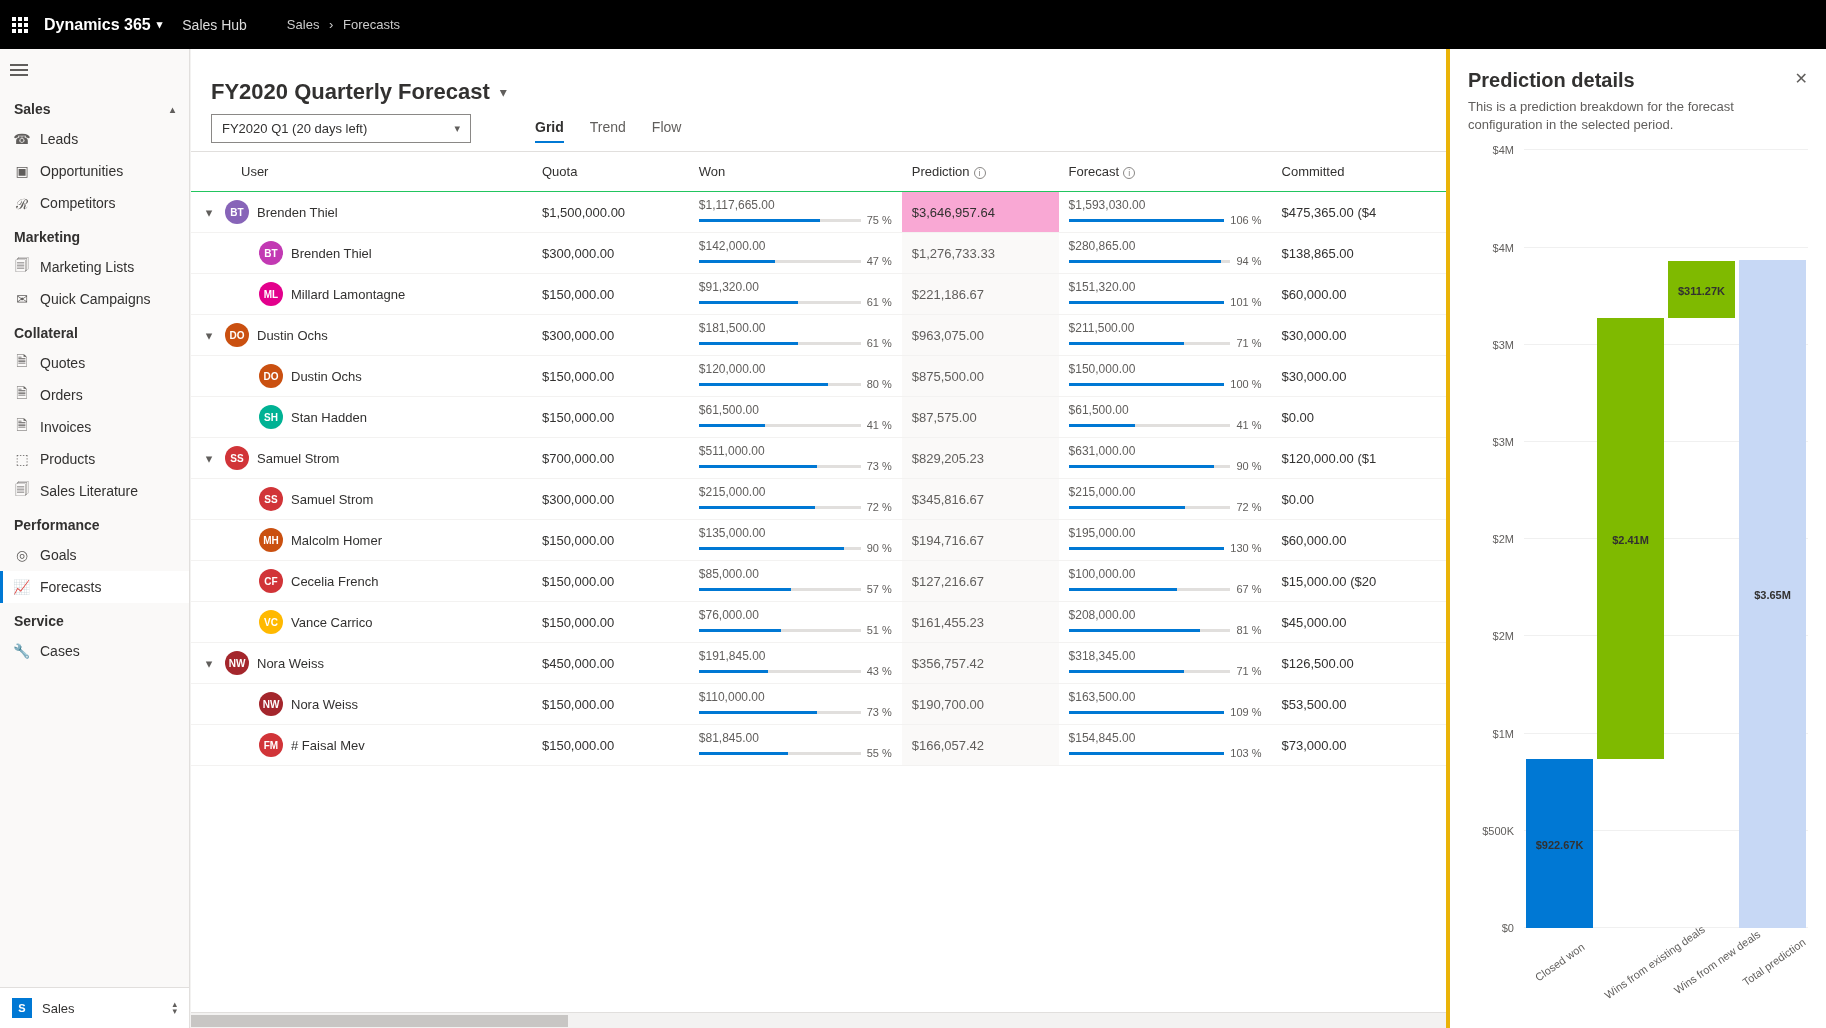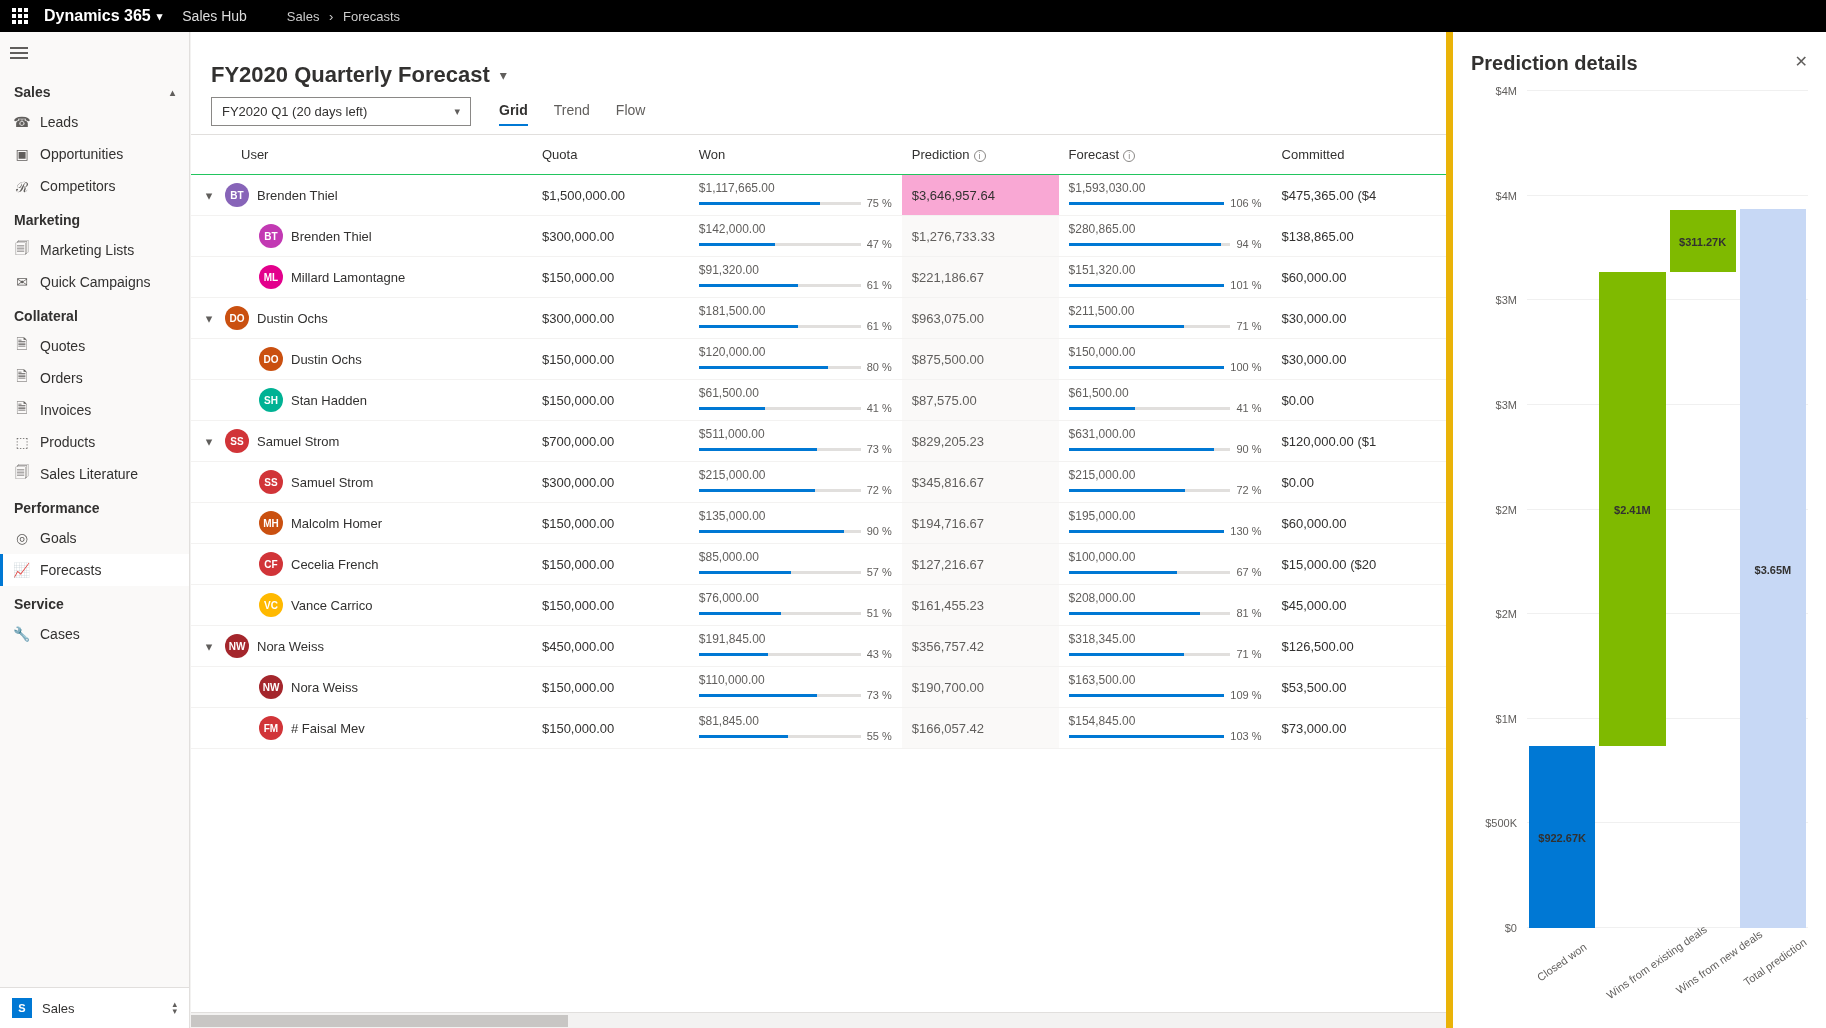--- a/index.html
+++ b/index.html
@@ -1,18 +1,18 @@
 <!DOCTYPE html>
 <html><head>
 <meta charset="utf-8">
 <style>
 * { box-sizing: border-box; margin: 0; padding: 0; }
 body { font-family: "Segoe UI", Arial, sans-serif; font-size: 13px; color: #323130; background: #fff; overflow: hidden; }
 .app { display: flex; flex-direction: column; width: 1826px; height: 1028px; }
-.topbar { height: 32px; background: #000; color: #fff; display: flex; align-items: center; padding: 0 12px; gap: 16px; }
+.topbar { height: 49px; background: #000; color: #fff; display: flex; align-items: center; padding: 0 12px; gap: 16px; }
 .topbar .waffle { display: grid; grid-template-columns: repeat(3,4px); grid-template-rows: repeat(3,4px); gap: 2px; cursor: pointer; }
 .topbar .waffle span { width: 4px; height: 4px; background: #fff; }
 .topbar .appname { font-size: 16px; font-weight: 600; display: flex; align-items: center; gap: 6px; }
 .topbar .hubname { font-size: 14px; color: #ddd; margin-left: 4px; }
 .topbar .crumbs { font-size: 13px; color: #ccc; margin-left: 24px; }
 .topbar .crumbs .sep { margin: 0 6px; }
 .body { display: flex; flex: 1; min-height: 0; }
 .sidebar { width: 190px; border-right: 1px solid #e1dfdd; background: #faf9f8; display: flex; flex-direction: column; position: relative; }
 .hamburger { padding: 12px 10px; cursor: pointer; }
 .hamburger div { width: 18px; height: 2px; background: #605e5c; margin: 3px 0; }
@@ -25,40 +25,40 @@
 .updown { margin-left:auto; display:flex; flex-direction:column; line-height:7px; color:#605e5c; font-size:9px; }
 .main { flex: 1; display: flex; min-width: 0; background: #fff; }
 .content { flex: 1; display: flex; flex-direction: column; min-width: 0; border-left: 1px solid #f3f2f1; }
 .heading-row { padding: 30px 20px 8px; display:flex; align-items:center; gap:10px; }
 .heading-row h1 { font-size: 22px; font-weight: 600; }
 .heading-row .chev { font-size: 14px; color:#605e5c; }
 .controls-row { display: flex; align-items: center; gap: 28px; padding: 0 20px 8px; }
 .period-select { border: 1px solid #8a8886; padding: 6px 10px; width: 260px; display: flex; justify-content: space-between; align-items: center; background: #fff; font-size: 13px; }
 .tabs { display: flex; gap: 26px; font-size: 14px; }
 .tab { padding: 6px 0; cursor: pointer; color: #605e5c; }
-.tab.active { color: #323130; border-bottom: 2px solid #0078d4; font-weight:600; }
+.tab.active { color: #323130; border-bottom: 2px solid #0078d4; font-weight:600;margin-left:36px; }
 .grid-wrap { flex: 1; overflow: auto; border-top: 1px solid #e1dfdd; }
 table.grid { border-collapse: collapse; width: 100%; font-size: 13px; }
 table.grid th { text-align: left; font-weight: 400; padding: 12px 10px; border-bottom: 1px solid #22c55e; background: #fff; position: sticky; top: 0; white-space:nowrap; }
 table.grid td { padding: 6px 10px; border-bottom: 1px solid #f3f2f1; vertical-align: middle; white-space:nowrap; }
 .user-cell { display: flex; align-items: center; gap: 8px; }
 .chevcell { width: 16px; text-align: center; color: #605e5c; }
 .avatar { width: 24px; height: 24px; border-radius: 50%; color: #fff; font-size: 10px; font-weight: 600; display:flex; align-items:center; justify-content:center; }
 .metric { display: flex; flex-direction: column; gap: 2px; min-width:120px; }
 .metric .val { font-size: 12px; color: #605e5c; }
 .metric .barrow { display: flex; align-items: center; gap: 6px; }
 .metric .bar { flex: 1; height: 3px; background: #e1dfdd; position: relative; }
 .metric .bar .fill { position: absolute; left: 0; top: 0; bottom: 0; background: #0078d4; }
 .metric .pct { font-size: 11px; color: #605e5c; }
 .pred-cell { background: #faf9f8; color: #605e5c; }
 .pred-cell.hl { background: #f9a8d4; color: #323130; }
 .info-ic { display:inline-block; width:12px; height:12px; border:1px solid #8a8886; border-radius:50%; font-size:9px; line-height:10px; text-align:center; color:#8a8886; margin-left:4px; }
 .hscroll { height: 16px; background: #f3f2f1; border-top:1px solid #e1dfdd; position:relative; }
 .hscroll .thumb { position:absolute; left:0; top:2px; height:12px; width:30%; background:#c8c6c4; }
-.panel { width: 380px; border-left: 7px solid #eab308; padding: 20px 18px; display: flex; flex-direction: column; }
+.panel { width: 380px; border-left: 4px solid #eab308; padding: 20px 18px; display: flex; flex-direction: column; }
 .panel-head { display: flex; justify-content: space-between; align-items: flex-start; }
 .panel-head h2 { font-size: 20px; font-weight: 600; }
 .panel-head .close { font-size: 16px; color: #605e5c; cursor: pointer; }
 .panel-desc { font-size: 13px; color: #605e5c; margin-top: 6px; line-height: 1.4; }
 .chart { flex: 1; position: relative; margin-top: 16px; }
 .chart-area { position: absolute; left: 56px; right: 0; top: 0; bottom: 80px; }
 .ygrid { position: absolute; left: 0; right: 0; height: 0; border-top: 1px solid #f0f0f0; }
 .ylabel-col { position:absolute; left:0; top:0; bottom:80px; width:50px; }
 .ylabel { position:absolute; right:4px; transform: translateY(-50%); font-size: 11px; color: #605e5c; }
 .bar-v { position: absolute; bottom: 0; width: 20%; }
@@ -684,20 +684,21 @@
         <div class="hscroll">
             <div class="thumb"></div>
           </div>
       </div>
 
       <div class="panel">
         <div class="panel-head">
           <h2>Prediction details</h2>
           <span class="close">✕</span>
         </div>
+        <div class="panel-desc">This is a prediction breakdown for the forecast configuration in the selected period.</div>
         <div class="chart" id="chart">
           <div class="ylabel-col" id="ylabels">
               <div class="ylabel" style="bottom: 0%; transform: translateY(50%);">$0</div>
               <div class="ylabel" style="bottom: 12.5%; transform: translateY(50%);">$500K</div>
               <div class="ylabel" style="bottom: 25%; transform: translateY(50%);">$1M</div>
               <div class="ylabel" style="bottom: 37.5%; transform: translateY(50%);">$2M</div>
               <div class="ylabel" style="bottom: 50%; transform: translateY(50%);">$2M</div>
               <div class="ylabel" style="bottom: 62.5%; transform: translateY(50%);">$3M</div>
               <div class="ylabel" style="bottom: 75%; transform: translateY(50%);">$3M</div>
               <div class="ylabel" style="bottom: 87.5%; transform: translateY(50%);">$4M</div>

